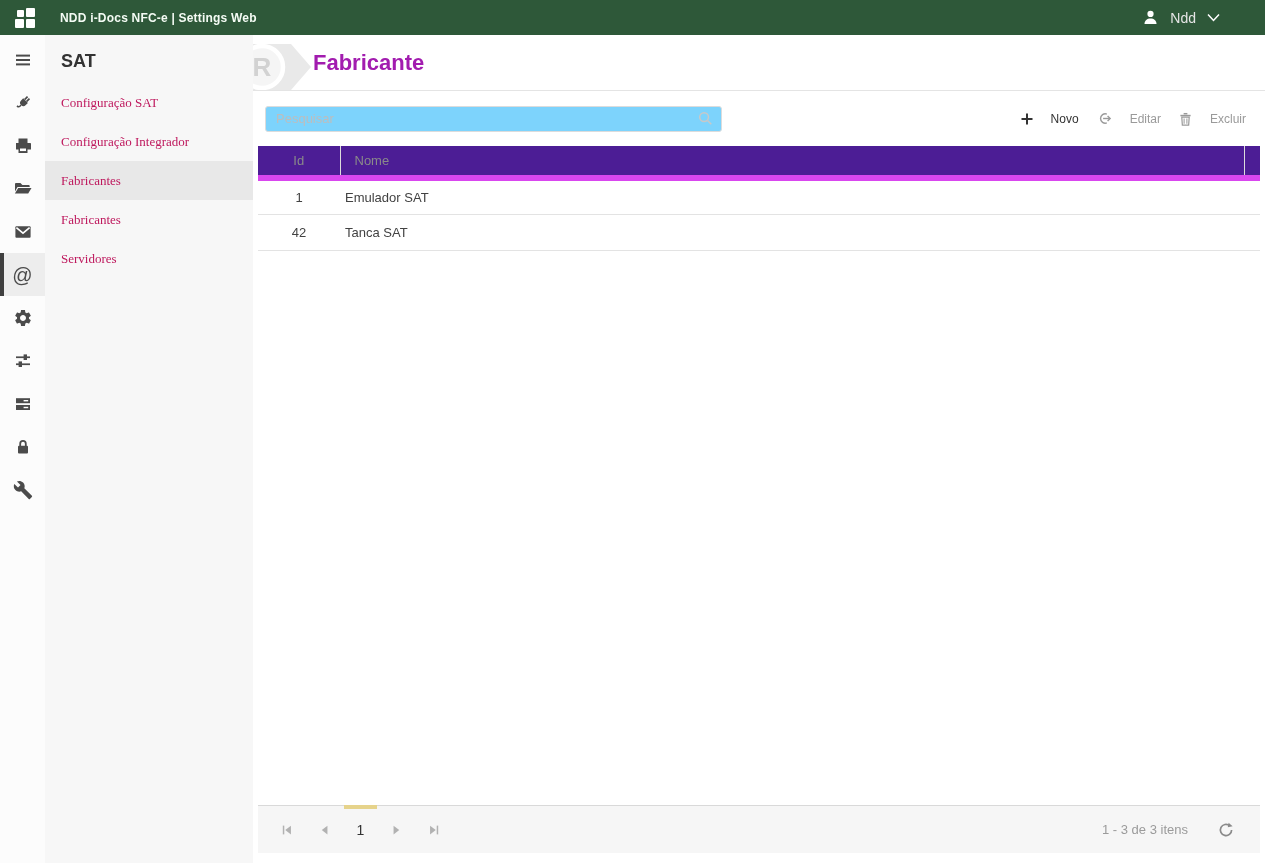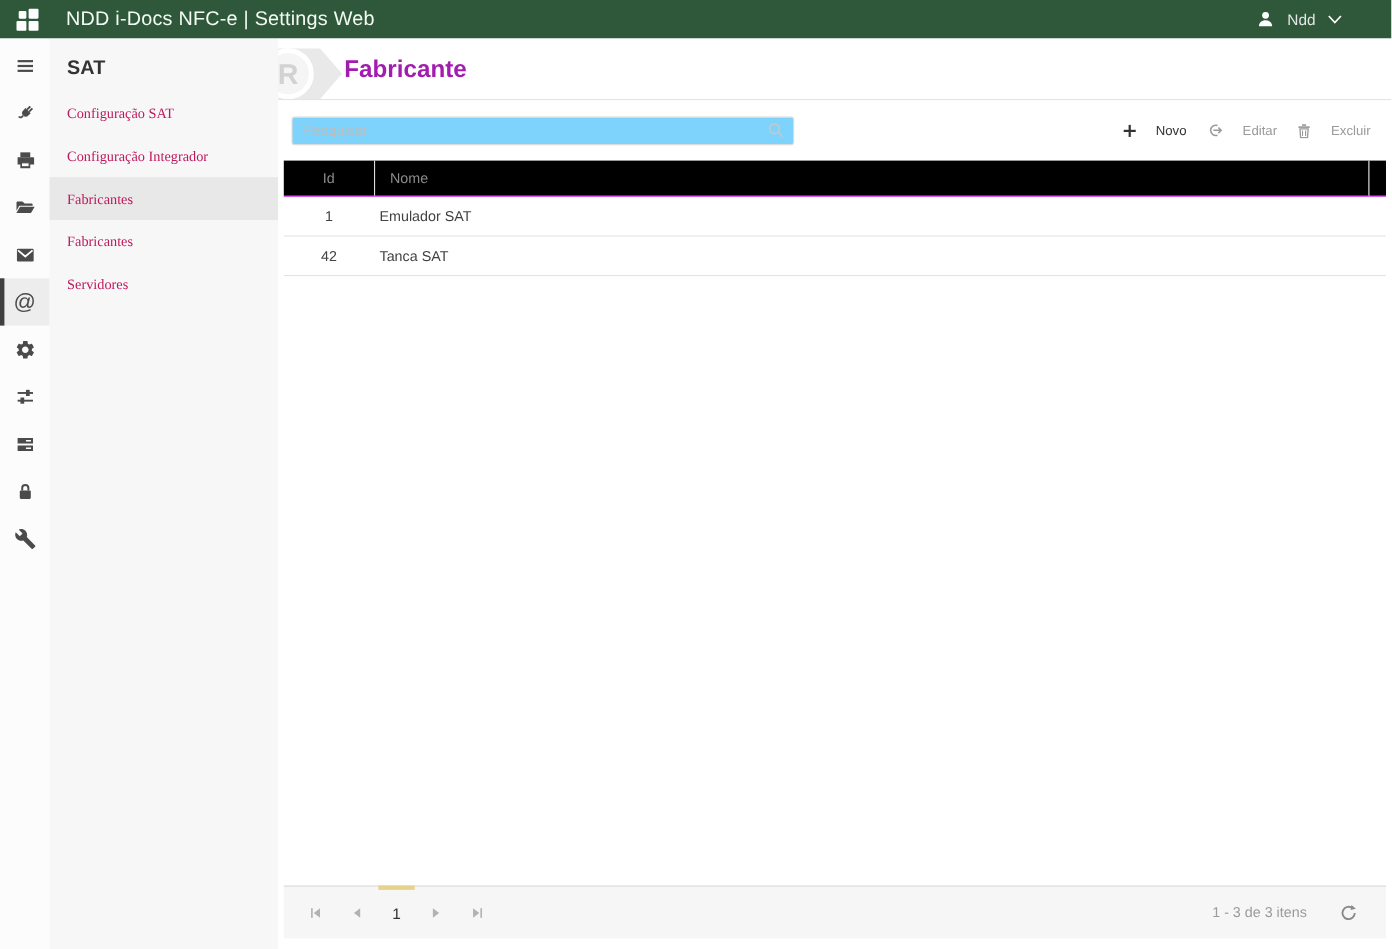--- a/index.html
+++ b/index.html
@@ -9,21 +9,21 @@
     background: #fff;
   }
 
   
   .appbar {
     height: 35px; background: #2e5839; color: #fff;
     display: flex; align-items: center;
   }
   .appbar .logo { width: 22px; height: 22px; margin-left: 14px; flex: 0 0 auto; }
   .appbar .app-title {
-    margin-left: 24px; font-size: 18px; font-weight: 400; color: #f4fbf4;
+    margin-left: 24px; font-size: 12px; font-weight: 700; color: #f4fbf4;
     letter-spacing: .2px; white-space: nowrap;
   }
   .appbar .user {
     margin-left: auto; margin-right: 45px;
     display: flex; align-items: center; gap: 11px; cursor: pointer;
   }
   .appbar .user .user-name { font-size: 14px; color: #e5e5e5; }
 
   
   .shell { display: flex; height: 828px; }
@@ -89,21 +89,21 @@
     background: none; border: none; cursor: pointer; padding: 4px 2px;
     margin-left: 14px; font-family: inherit;
   }
   .tb-btn.primary { color: #333; }
   .tb-btn.dimmed  { color: #9a9a9a; }
 
   
   .grid { margin: 0 5px; flex: 0 0 auto; }
   table { width: 100%; border-collapse: collapse; table-layout: fixed; }
   thead th {
-    height: 32px; background: #000000; border-bottom: 1px solid #d946ef;
+    height: 32px; background: #4c1d95; border-bottom: 6px solid #d946ef;
     font-size: 13px; font-weight: 400; color: #8a8a8a; text-align: left;
     cursor: pointer;
   }
   th.col-id { width: 82px; text-align: center; }
   th.col-nome { border-left: 1px solid #dcdcdc; padding-left: 14px; }
   th.col-spacer { width: 16px; border-left: 1px solid #dcdcdc; }
   tbody td {
     height: 36px; border-bottom: 1px solid #e3e3e3;
     font-size: 13px; color: #424242;
   }

